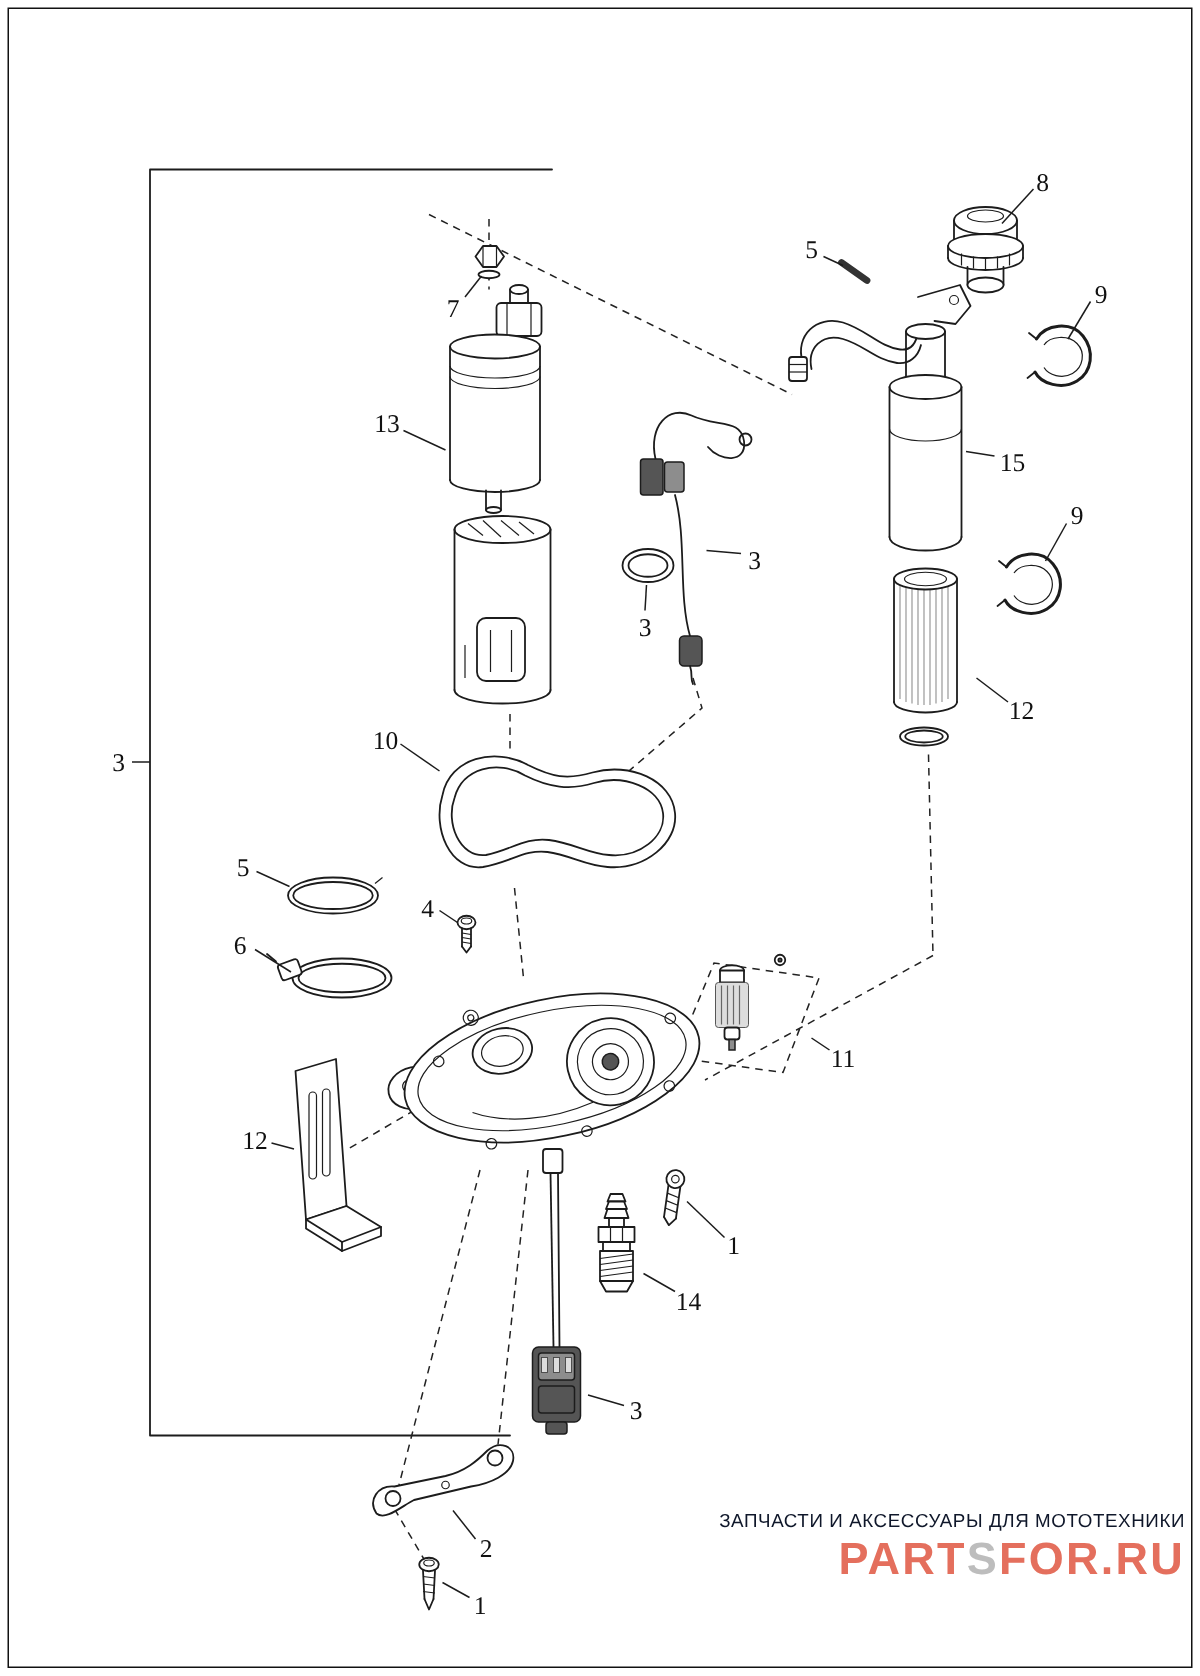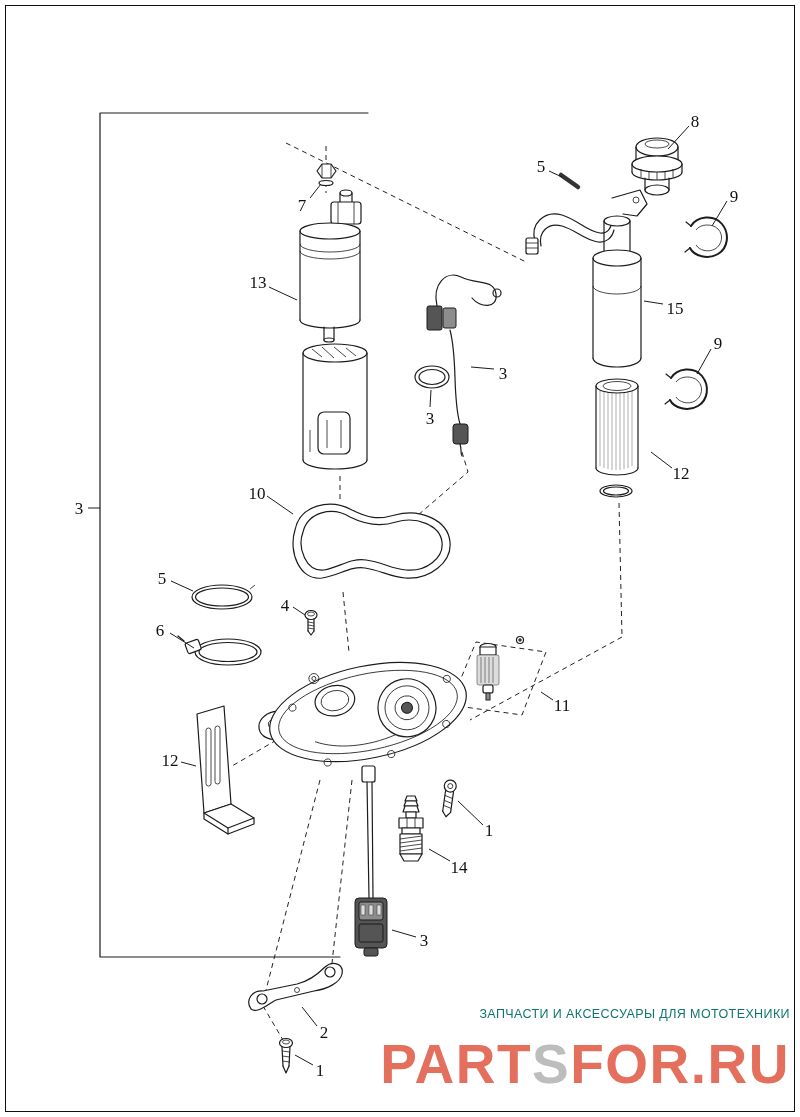--- a/index.html
+++ b/index.html
@@ -13,22 +13,22 @@
   .hatch{stroke:#8a8a8a;stroke-width:0.7;fill:none;}
   .dash{stroke:#222;stroke-width:1;fill:none;stroke-dasharray:5 4;}
   .lead{stroke:#1c1c1c;stroke-width:1;fill:none;}
   .thick{stroke:#333;stroke-width:4.5;stroke-linecap:round;}
   .serr{stroke:#222;stroke-width:6;fill:none;stroke-dasharray:1.2 3.4;opacity:.85;}
   .dark{fill:#555;stroke:#1c1c1c;stroke-width:1;}
   .mid{fill:#8d8d8d;stroke:#1c1c1c;stroke-width:1;}
   .lt{fill:#ddd;stroke:#444;stroke-width:.6;}
   .callout{font:17px "Liberation Serif",serif;fill:#111;}
   .watermark{position:absolute;right:10px;top:1008px;text-align:right;line-height:1.1;}
-  .wm-tagline{color:#0f766e;font-size:12.5px;letter-spacing:.4px;}
-  .wm-logo{font-weight:800;font-size:55px;letter-spacing:1.5px;line-height:1;margin-top:15px;
+  .wm-tagline{color:#0f172a;font-size:12.5px;letter-spacing:.4px;}
+  .wm-logo{font-weight:800;font-size:30px;letter-spacing:1.5px;line-height:1;margin-top:3px;
            font-family:"Liberation Sans",sans-serif;}
   .wm-red{color:#dd4730;opacity:.78;}
   .wm-gray{color:#b6b6b6;opacity:.9;}
 </style>
 </head>
 <body>
 
 <div id="page">
   <div id="frame"></div>
 

